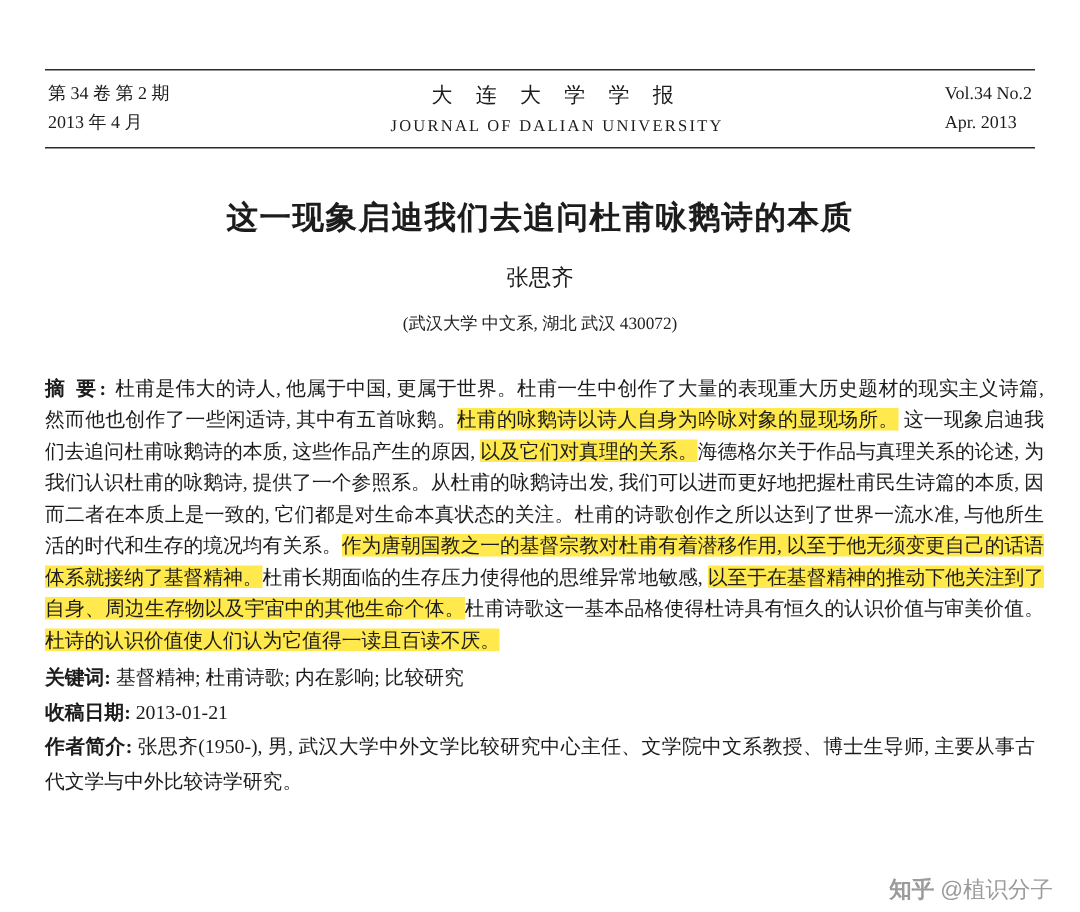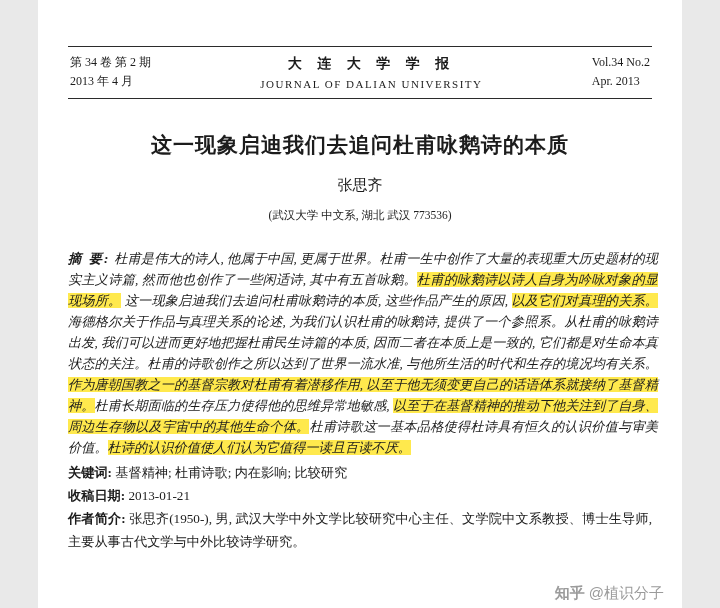--- a/index.html
+++ b/index.html
@@ -1,18 +1,18 @@
 <!DOCTYPE html>
 <html style="--hl: #ffe94d; --wm: #9b9b9b;"><head>
 <meta charset="utf-8">
 <style>
   * { margin: 0; padding: 0; box-sizing: border-box; }
   html, body { background: #e9e9e9; }
   .page {
-    width: 644px;
+    width: 720px;
     height: 608px;
     margin: 0 auto;
     background: #ffffff;
     position: relative;
     overflow: hidden;
     font-family: "Liberation Serif", "DejaVu Serif", serif;
     color: #1c1c1c;
   }
   .hrule {
     border: none;
@@ -27,21 +27,21 @@
     padding: 6px 32px 7px 32px;
   }
   .h-left, .h-right {
     font-size: 12px;
     line-height: 19px;
     white-space: nowrap;
   }
   .h-center { text-align: center; }
   .h-center .cn {
     font-size: 14px;
-    font-weight: bold;
+    font-weight: normal;
     letter-spacing: 6px;
     white-space: nowrap;
   }
   .h-center .en {
     font-size: 11px;
     letter-spacing: 1.5px;
     margin-top: 5px;
     white-space: nowrap;
   }
   .article-title {
@@ -60,21 +60,20 @@
     margin-top: 13px;
     text-align: center;
     font-size: 11.5px;
     color: #222;
   }
   .abstract {
     margin: 25px 24px 0 30px;
     font-size: 13.2px;
     line-height: 21px;
     text-align: justify;
-    font-style: italic;
   }
   .abstract .label { font-weight: bold; letter-spacing: 2px; margin-right: 4px; }
   .hl { background: var(--hl, #ffe94d); }
   .meta {
     margin: 3px 30px 0 30px;
     font-size: 13.2px;
   }
   .meta-line { line-height: 23px; }
   .meta-line b { font-weight: bold; }
   .pair { margin-right: 26px; white-space: nowrap; }
@@ -111,21 +110,21 @@
       <div>Apr.  2013</div>
     </div>
   </div>
 
   <hr class="hrule">
 
   <h1 class="article-title">这一现象启迪我们去追问杜甫咏鹅诗的本质</h1>
 
   <div class="author">张思齐</div>
 
-  <div class="affiliation">(武汉大学  中文系, 湖北  武汉  773536)</div>
+  <div class="affiliation">(武汉大学  中文系, 湖北  武汉  430072)</div>
 
   <p class="abstract"><b class="label">摘  要:</b><span id="abstract-segments"><span>杜甫是伟大的诗人, 他属于中国, 更属于世界。杜甫一生中创作了大量的表现重大历史题材的现实主义诗篇, 然而他也创作了一些闲适诗, 其中有五首咏鹅。</span><span class="hl">杜甫的咏鹅诗以诗人自身为吟咏对象的显现场所。</span><span> 这一现象启迪我们去追问杜甫咏鹅诗的本质, 这些作品产生的原因, </span><span class="hl">以及它们对真理的关系。</span><span>海德格尔关于作品与真理关系的论述, 为我们认识杜甫的咏鹅诗, 提供了一个参照系。从杜甫的咏鹅诗出发, 我们可以进而更好地把握杜甫民生诗篇的本质, 因而二者在本质上是一致的, 它们都是对生命本真状态的关注。杜甫的诗歌创作之所以达到了世界一流水准, 与他所生活的时代和生存的境况均有关系。</span><span class="hl">作为唐朝国教之一的基督宗教对杜甫有着潜移作用, 以至于他无须变更自己的话语体系就接纳了基督精神。</span><span>杜甫长期面临的生存压力使得他的思维异常地敏感, </span><span class="hl">以至于在基督精神的推动下他关注到了自身、周边生存物以及宇宙中的其他生命个体。</span><span>杜甫诗歌这一基本品格使得杜诗具有恒久的认识价值与审美价值。</span><span class="hl">杜诗的认识价值使人们认为它值得一读且百读不厌。</span></span></p>
 
   <div class="meta">
     <div class="meta-line">
       <b>关键词:</b>
       <span>基督精神; 杜甫诗歌; 内在影响; 比较研究</span>
     </div>
 
 

